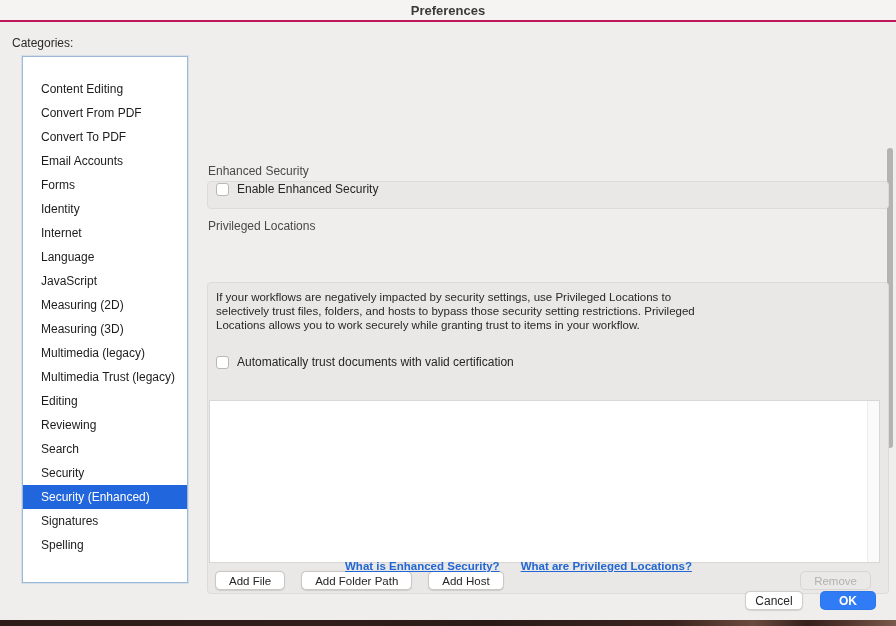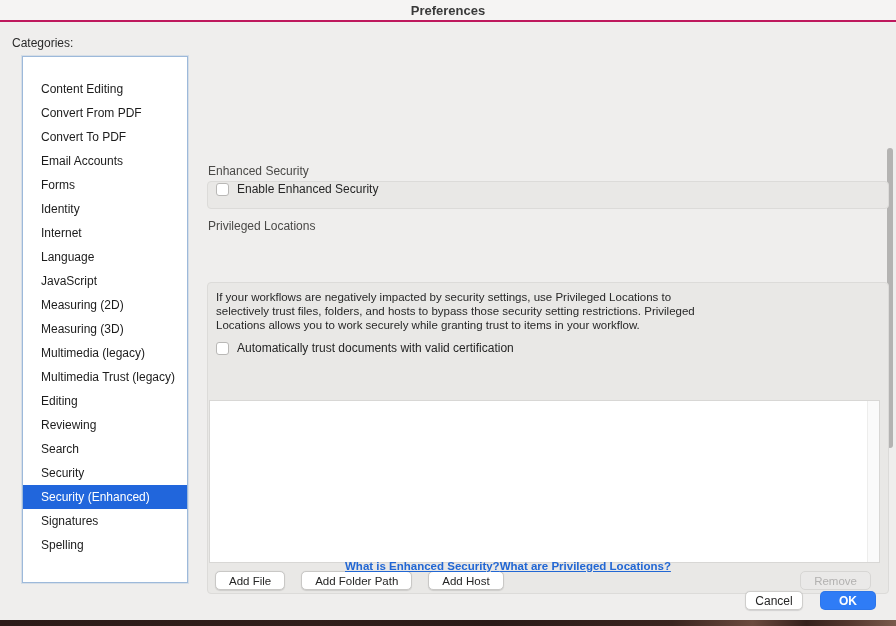--- a/index.html
+++ b/index.html
@@ -69,21 +69,21 @@
   .checkbox {
     width: 13px; height: 13px; background: #ffffff;
     border: 1px solid #b9b8b6; border-radius: 3px; flex: 0 0 auto;
   }
   .checkbox-label { font-size: 12px; color: #262626; }
 
   .desc {
     position: absolute; left: 8px; top: 7px; width: 498px;
     font-size: 11.5px; line-height: 14px; color: #282828;
   }
-  .autotrust-row { position: absolute; left: 8px; top: 58px; }
+  .autotrust-row { position: absolute; left: 8px; top: 72px; }
 
   
   .locations-box {
     position: absolute; left: 1px; top: 117px; width: 671px; height: 163px;
     background: #ffffff; border: 1px solid #d8d7d5;
   }
   .locations-scroll-track {
     position: absolute; right: 0; top: 0; bottom: 0; width: 12px;
     background: #fafafa; border-left: 1px solid #ededec;
   }
@@ -103,21 +103,21 @@
   }
   .push-btn.disabled {
     margin-left: auto;
     background: #eaе9e8; background: #eae9e8;
     border-color: #d7d6d4; box-shadow: none; color: #b2b1b0;
   }
 
   
   .links-row {
     position: absolute; left: 345px; top: 560px;
-    display: flex; 
+    display: flex; gap: 21px;
   }
   .link {
     font-size: 11.5px; font-weight: bold; color: var(--link-blue, #2267d4);
     text-decoration: underline; cursor: pointer;
   }
 
   
   .footer-btn {
     position: absolute; top: 591px; height: 19px; border-radius: 5px;
     display: inline-flex; align-items: center; justify-content: center;

